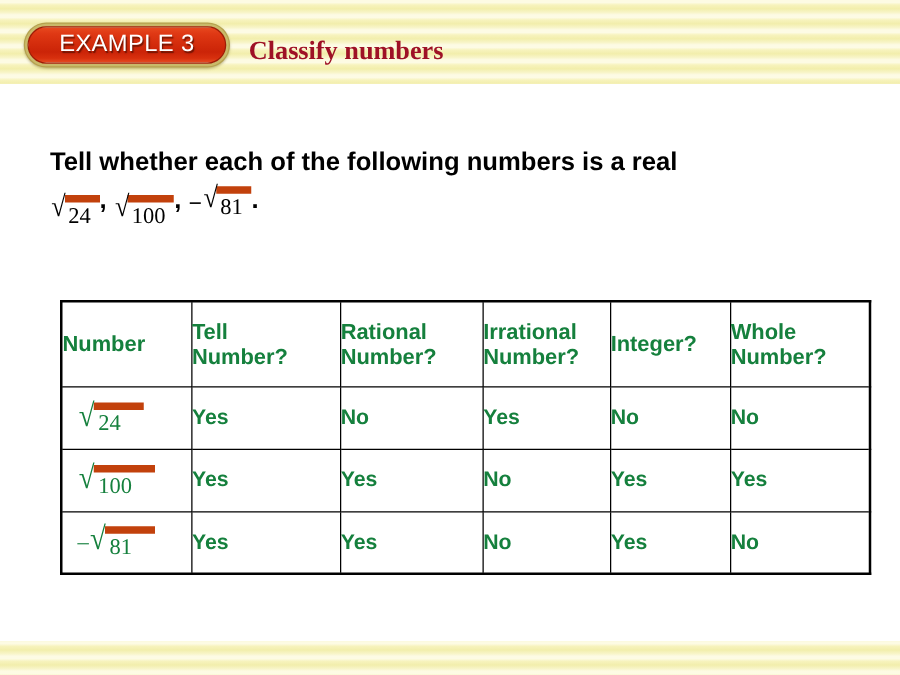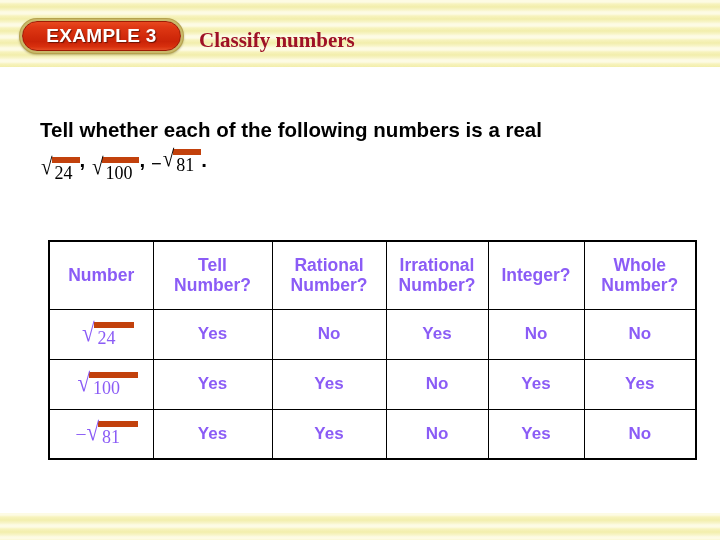--- a/index.html
+++ b/index.html
@@ -49,21 +49,21 @@
     box-shadow:
        0 0 0 2px #c9b96a,
        0 0 0 3px #b5a24e,
        0 1px 2px 3px rgba(120,105,40,0.45);
     display: flex;
     align-items: center;
     justify-content: center;
   }
   .example-badge .badge-text {
     font-family: "Liberation Sans", sans-serif;
-    font-weight: bold;
+    font-weight: normal;
     font-size: 19px;
     letter-spacing: 0.3px;
     color: #ffffff;
     text-shadow: 1px 1px 1px rgba(90,15,0,0.85);
     white-space: nowrap;
   }
 
   .example-title {
     position: absolute;
     left: 199px; top: 28px;
@@ -125,26 +125,26 @@
     position: absolute;
     left: 48px; top: 240px;
     width: 638px;
     border-collapse: collapse;
     table-layout: fixed;
     background: #ffffff;
     border: 2.5px solid #000;
   }
   .num-table td, .num-table th {
     border: 1.5px solid #000;
-    text-align: center;
+    text-align: left;
     vertical-align: middle;
     font-family: "Liberation Sans", sans-serif;
     font-weight: bold;
     font-size: 17px;
-    color: #8b5cf6;
+    color: #15803d;
     padding: 0;
   }
   .num-table thead th {
     height: 68px;
     line-height: 20px;
     font-size: 17.5px;
   }
   .num-table tbody td { height: 50px; }
   .num-table th.c0 { width: 104px; }
   .num-table th.c1 { width: 119px; }

